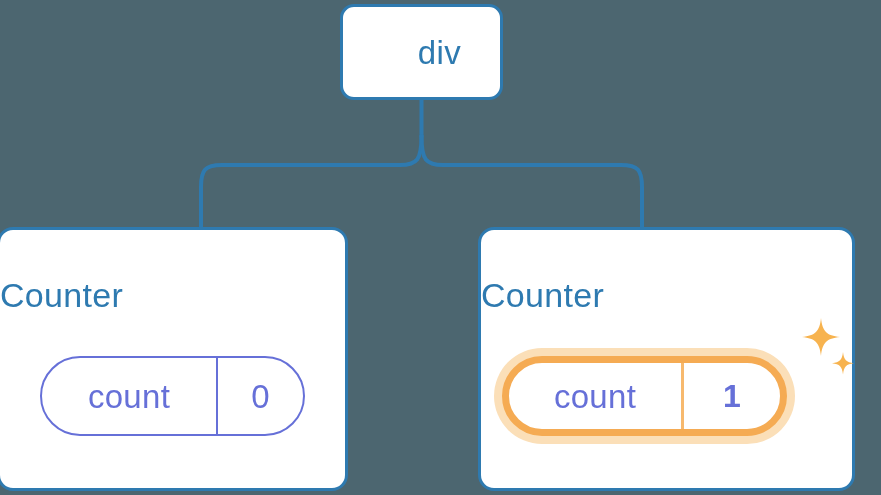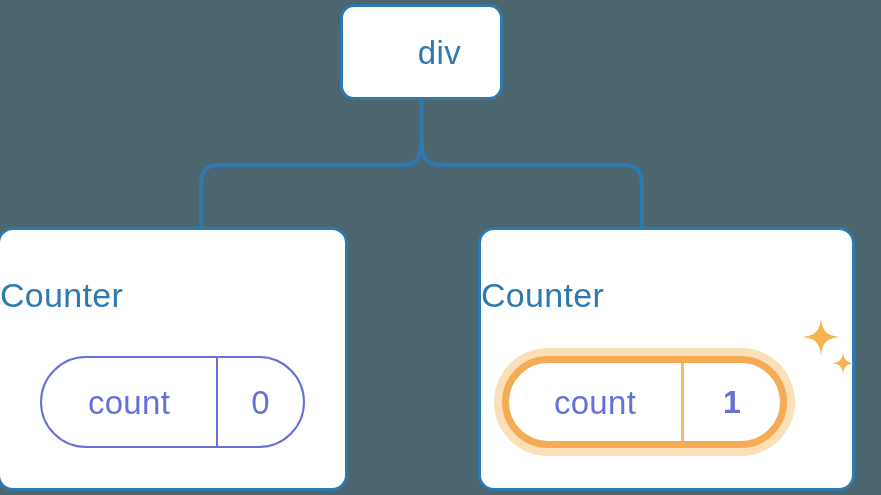--- a/index.html
+++ b/index.html
@@ -99,21 +99,21 @@
   }
   #pill-wrap-right {
     left: 0;
     right: 44px;
   }
 
   .pill {
     position: relative;
     display: flex;
     align-items: stretch;
-    height: 92px;
+    height: 80px;
     border-radius: 46px;
     box-sizing: border-box;
     background: #ffffff;
   }
 
   .pill.plain {
     border: 2px solid #6670d8;
     width: 265px;
   }
   .pill.highlight {

